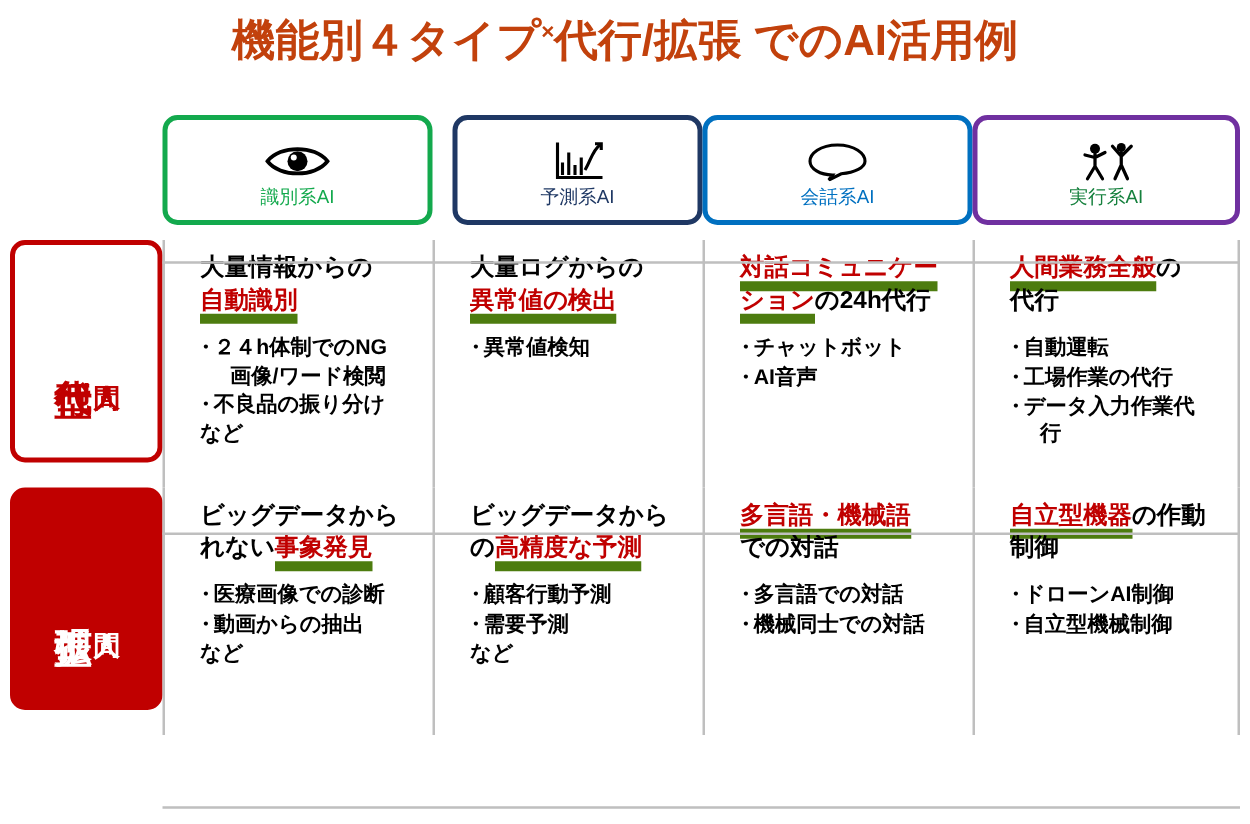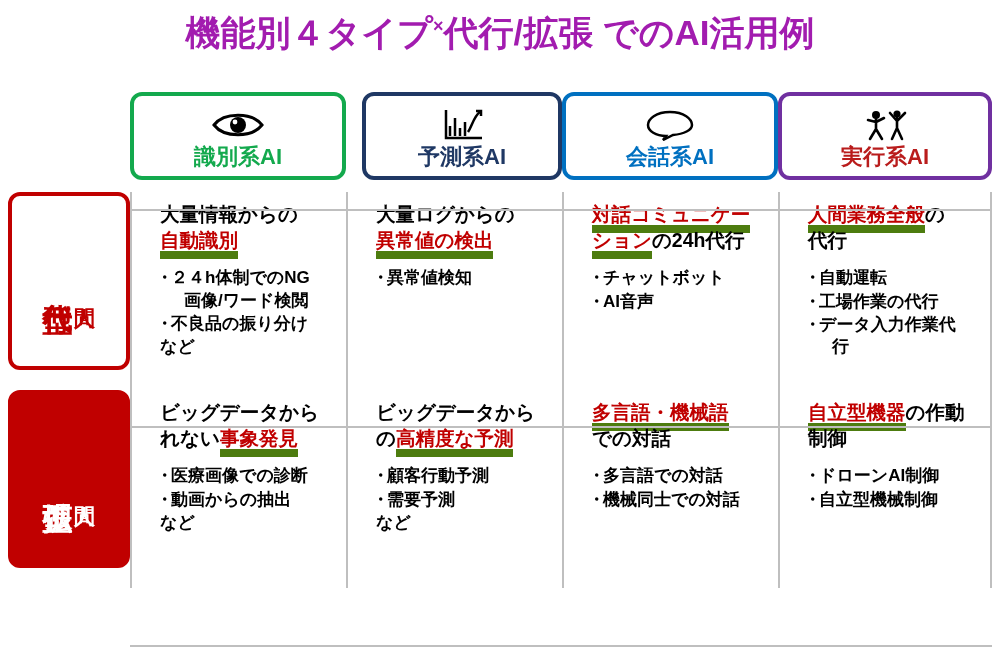--- a/index.html
+++ b/index.html
@@ -17,21 +17,21 @@
   }
 
   
   .title {
     text-align: center;
     font-size: 35px;
     font-weight: bold;
     letter-spacing: 0px;
     padding-top: 12px;
     line-height: 1.2;
-    color: #a21caf;
+    color: #c2410c;
   }
   .title .sup {
     font-size: 18px;
     vertical-align: super;
   }
 
   
   .grid {
     position: absolute;
     left: 8px;
@@ -70,33 +70,33 @@
     box-sizing: border-box;
   }
   .card .icon {
     height: 38px;
     display: flex;
     align-items: center;
     justify-content: center;
     margin-top: 2px;
   }
   .card .label {
-    font-size: 22px;
-    font-weight: bold;
+    font-size: 15px;
+    font-weight: normal;
     margin-top: 2px;
     line-height: 1;
   }
   .card.green  { border-color: #13a94d; }
   .card.green .label  { color: #13a94d; }
   .card.navy   { border-color: #1f3864; margin-left: 16px; }
   .card.navy .label   { color: #1f3864; }
   .card.blue   { border-color: #0070c0; }
   .card.blue .label   { color: #0070c0; }
   .card.purple { border-color: #7030a0; }
-  .card.purple .label { color: #b91c1c; }
+  .card.purple .label { color: #15803d; }
 
   
   .rowlabel-cell {
     padding: 10px 10px 10px 10px;
     vertical-align: top;
   }
   .rowbox {
     border: 4px solid #c00000;
     border-radius: 12px;
     box-sizing: border-box;

